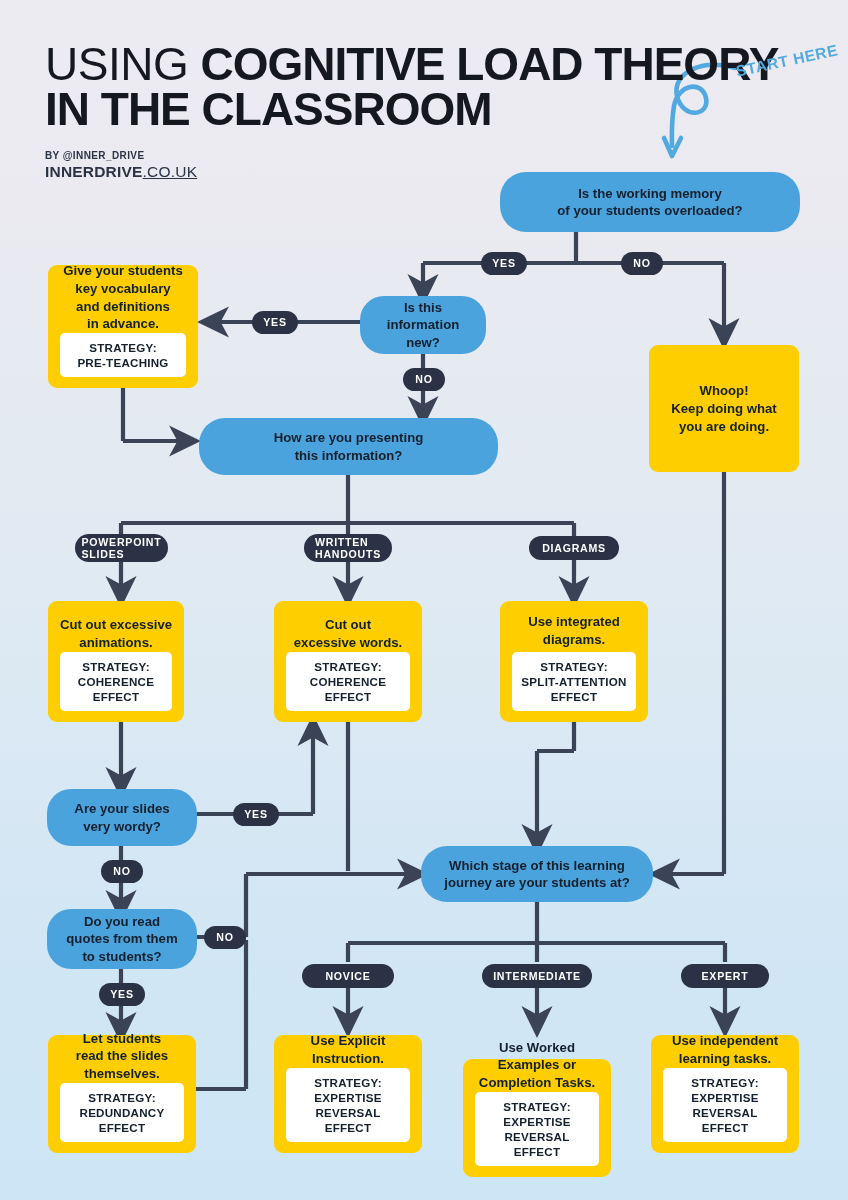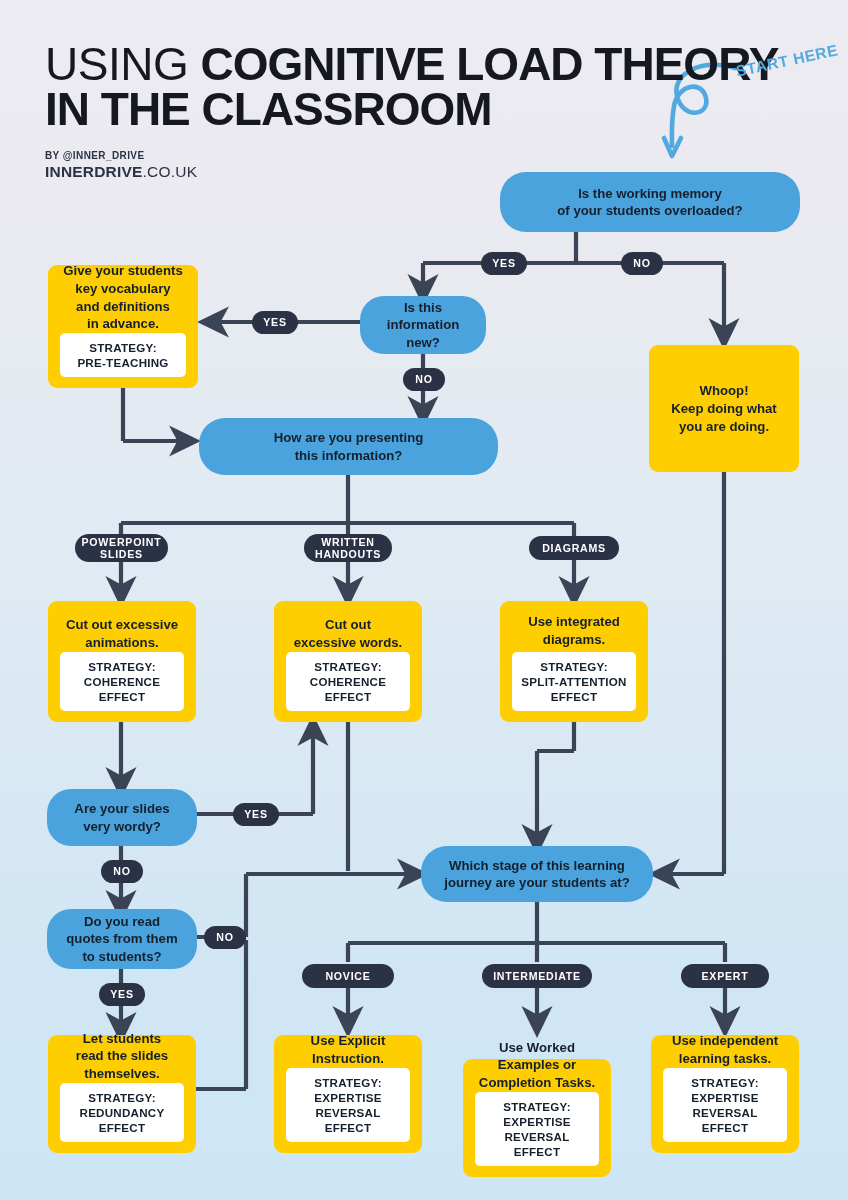--- a/index.html
+++ b/index.html
@@ -23,21 +23,21 @@
     font-size: 46px; line-height: 0.98; letter-spacing: -0.5px;
     color: #16181F; white-space: nowrap;
   }
   .t-light { font-weight: 400; font-stretch: condensed; }
   .t-bold  { font-weight: 700; letter-spacing: -1px; }
   .byline {
     margin-top: 17px; font-size: 10px; font-weight: 700;
     letter-spacing: 0.4px; color: #2B3245; line-height: 1.35;
   }
   .site { font-size: 15.5px; font-weight: 700; letter-spacing: 0.2px; color: #2B3245; }
-  .site .tld { font-weight: 400; }
+  .site .tld { font-weight: 400; text-decoration: underline; }
 
   
   .start-here {
     position: absolute; left: 735px; top: 52px;
     font-size: 15.5px; font-weight: 800; line-height: 1.12;
     color: #52A9DF; letter-spacing: 0.6px;
     transform: rotate(-12deg); text-align: center;
   }
 
   
@@ -66,21 +66,21 @@
   }
   .yellow .head { white-space: pre-line; }
   .blue .txt { white-space: pre-line; }
 
   
   .pill {
     position: absolute; background: #2B3245; color: #FFFFFF;
     border-radius: 14px; font-size: 10.6px; font-weight: 700;
     letter-spacing: 0.75px; line-height: 1.18;
     display: flex; align-items: center; justify-content: center;
-    text-align: center; padding: 4px 10px; white-space: pre-line;
+    text-align: left; padding: 4px 10px; white-space: pre-line;
     z-index: 5;
   }
 </style>
 </head>
 <body>
 
 <div id="canvas">
 
   <svg id="wires" viewBox="0 0 848 1200" xmlns="http://www.w3.org/2000/svg">
     <defs>
@@ -207,21 +207,21 @@
 
   <div class="node yellow" style="left:48px; top:265px; width:150px; height:123px;">
     <div class="head">Give your students
 key vocabulary
 and definitions
 in advance.</div>
     <div class="strategy">STRATEGY:
 PRE-TEACHING</div>
   </div>
 
-  <div class="node yellow" style="left:48px; top:601px; width:148px; height:121px; padding-top:22px;">
+  <div class="node yellow" style="left:48px; top:601px; width:136px; height:121px; padding-top:22px;">
     <div class="head">Cut out excessive
 animations.</div>
     <div class="strategy">STRATEGY:
 COHERENCE EFFECT</div>
   </div>
 
   <div class="node yellow" style="left:274px; top:601px; width:148px; height:121px; padding-top:22px;">
     <div class="head">Cut out
 excessive words.</div>
     <div class="strategy">STRATEGY:

